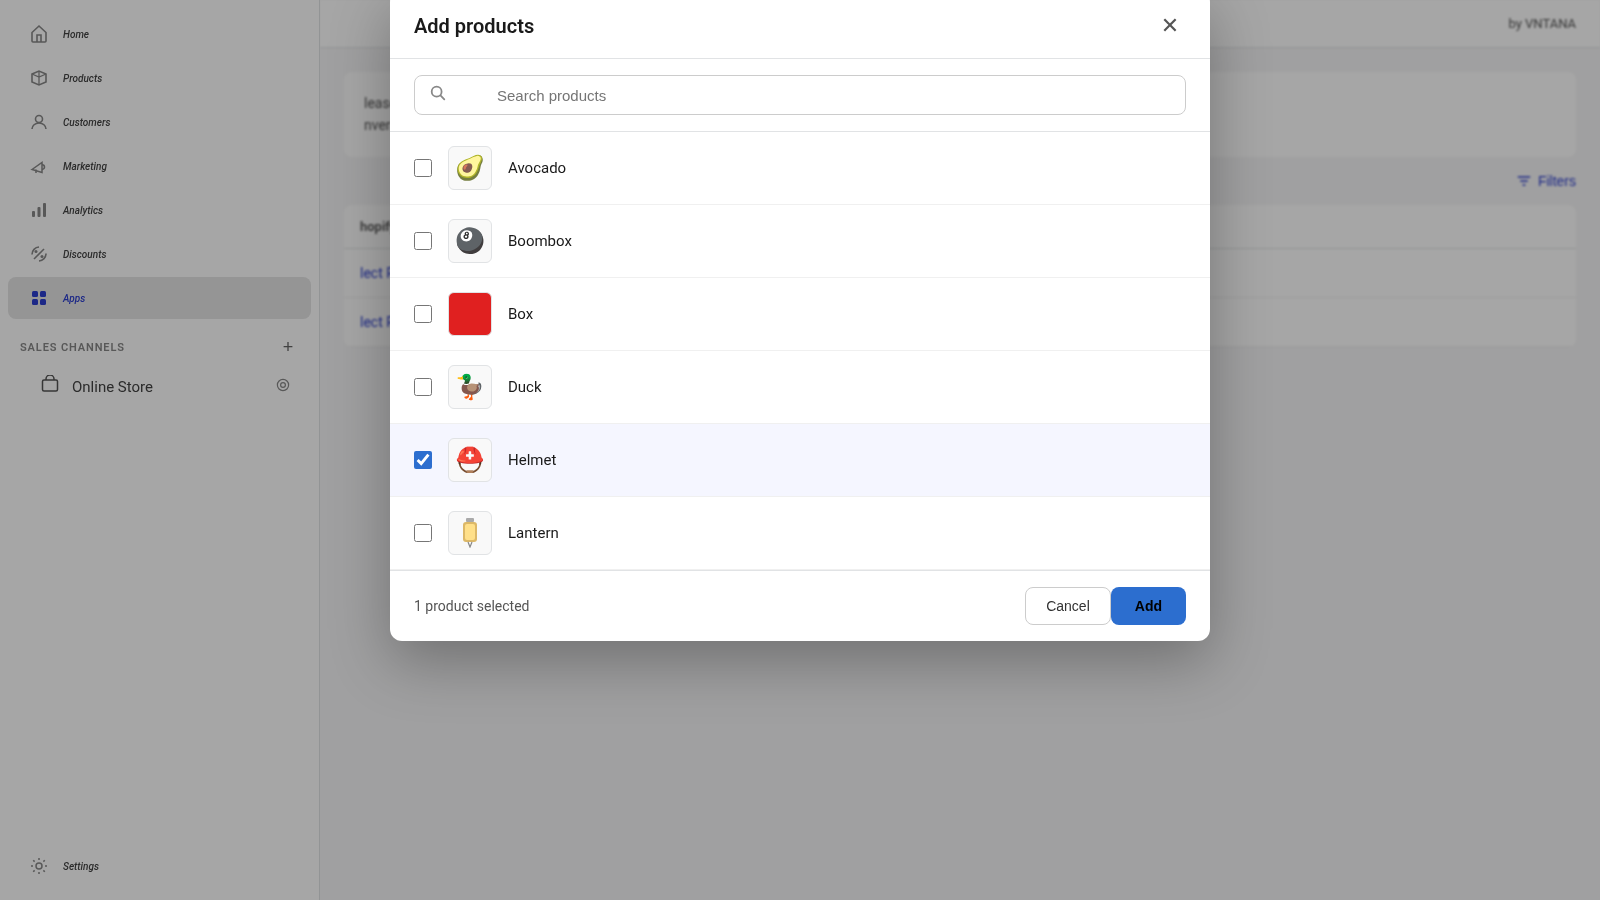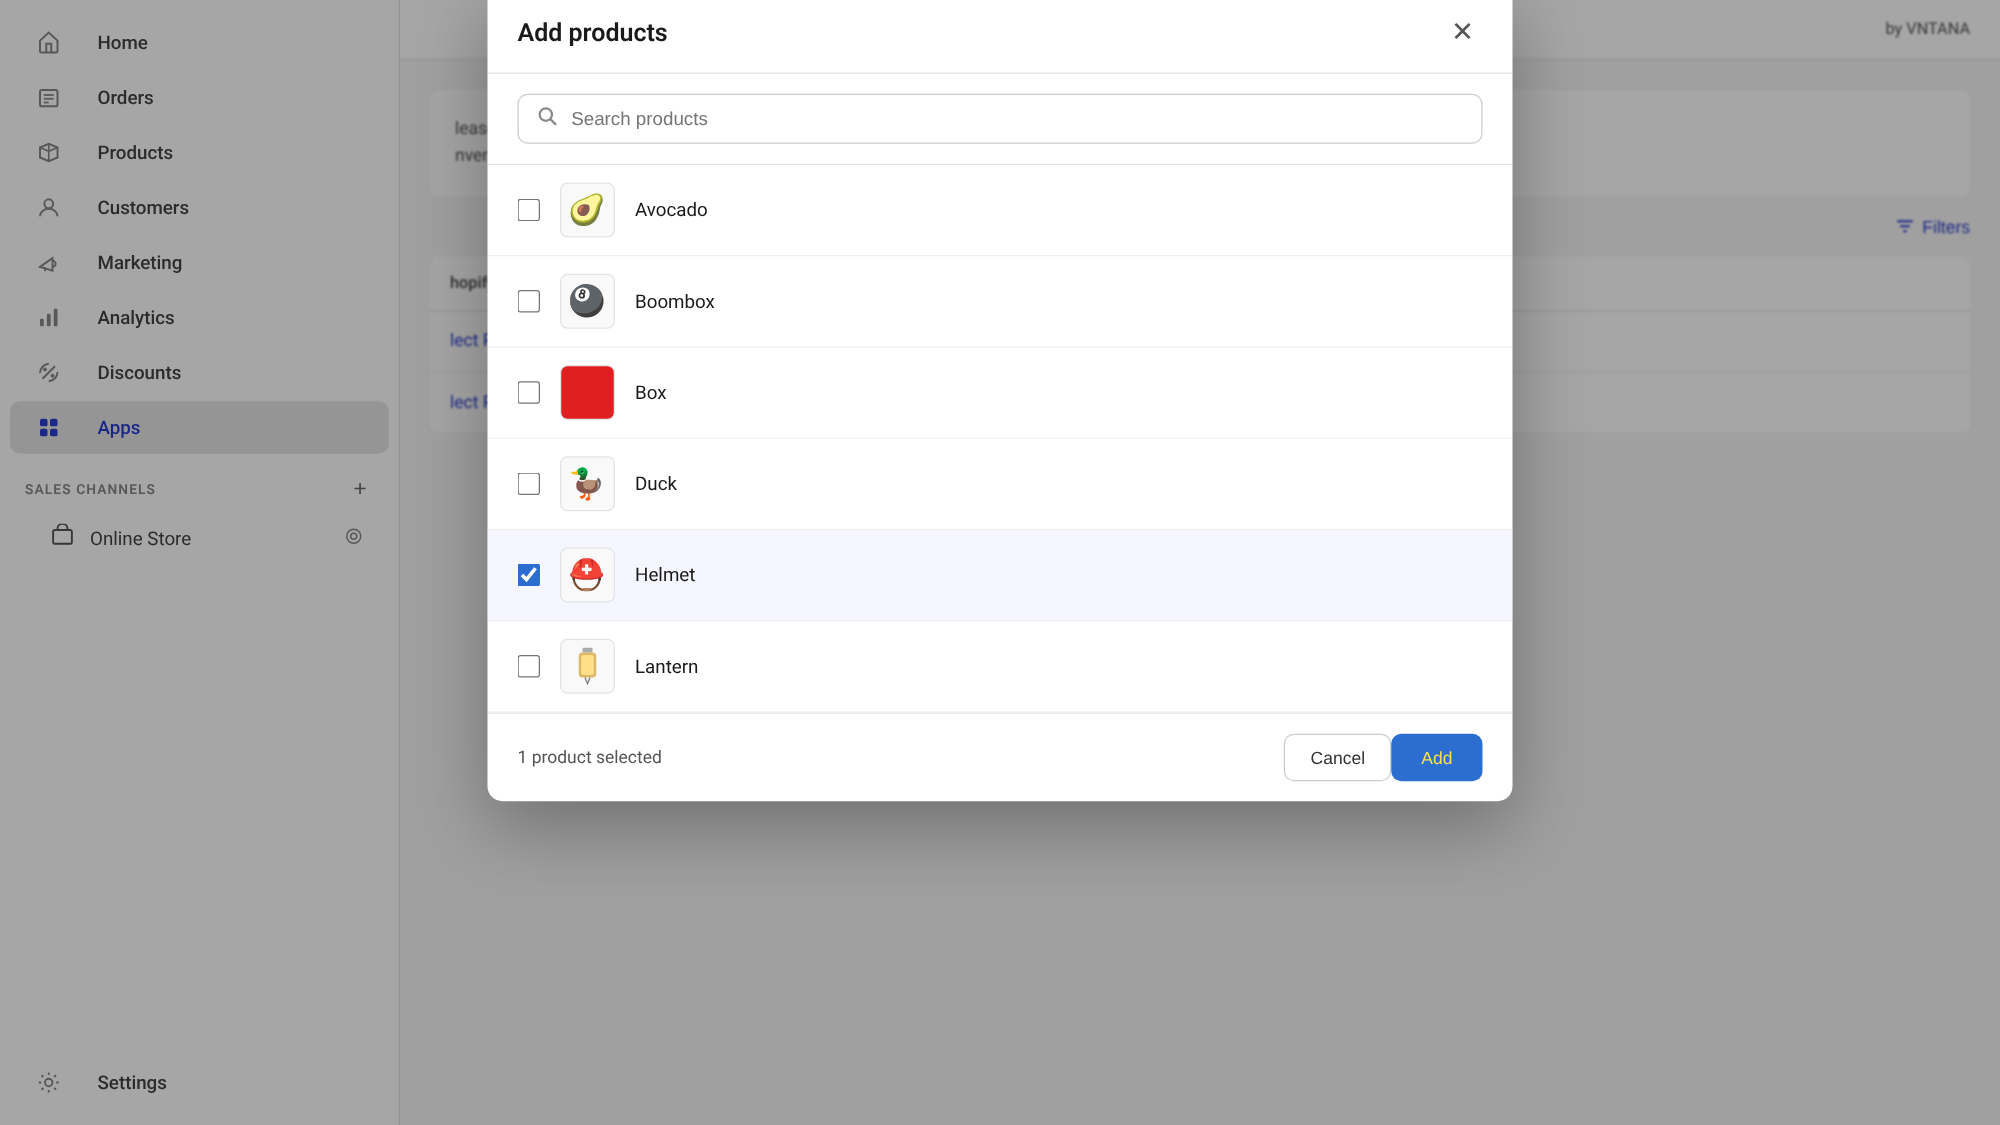--- a/index.html
+++ b/index.html
@@ -12,29 +12,30 @@
       background: #fff;
       border-right: 1px solid #e1e3e5;
       display: flex;
       flex-direction: column;
       padding: 12px 0;
       z-index: 1;
     }
     .sidebar-item {
       display: flex;
       align-items: center;
-      gap: 28px;
+      gap: 13px;
       padding: 10px 20px;
       cursor: pointer;
       color: #444;
-      font-size: 15px;
+      font-size: 10px;
       font-weight: 500;
       border-radius: 8px;
       margin: 1px 8px;
       transition: background 0.15s;
+      font-style: italic;
     }
     .sidebar-item.active { background: #e5e5e5; color: #2c3ecf; }
     .sidebar-item .icon {
       width: 22px;
       height: 22px;
       display: flex;
       align-items: center;
       justify-content: center;
       flex-shrink: 0;
       opacity: 0.7;
@@ -236,20 +237,21 @@
       flex-shrink: 0;
     }
 
     .search-input {
       border: none;
       outline: none;
       font-size: 15px;
       color: #333;
       width: 100%;
       background: transparent;
+      margin-left: 40px;
     }
 
     .modal-list {
       flex: 1;
       overflow-y: auto;
     }
 
     .product-row {
       display: flex;
       align-items: center;
@@ -314,24 +316,24 @@
       font-size: 14px;
       font-weight: 500;
       cursor: pointer;
       color: #333;
     }
 
     .btn-add {
       padding: 10px 24px;
       border: none;
       background: #2c6ecf;
-      color: #fde047;
+      color: #000000;
       border-radius: 8px;
       font-size: 14px;
-      font-weight: 400;
+      font-weight: 700;
       cursor: pointer;
     }
 
     
     .bg-blur {
       filter: blur(1px);
       pointer-events: none;
     }
   </style>
 </head>
@@ -339,31 +341,20 @@
 
 <div class="sidebar">
   <div class="sidebar-item">
     <span class="icon">
       <svg width="20" height="20" viewBox="0 0 20 20" fill="none">
           <path d="M3 8.5L10 2l7 6.5V17a1 1 0 01-1 1H4a1 1 0 01-1-1V8.5z" stroke="#555" stroke-width="1.6" fill="none"></path>
           <path d="M8 18v-7h4v7" stroke="#555" stroke-width="1.6"></path>
         </svg>
     </span>
     <span>Home</span>
-  </div>
-  <div class="sidebar-item">
-    <span class="icon">
-      <svg width="20" height="20" viewBox="0 0 20 20" fill="none">
-          <rect x="3" y="4" width="14" height="13" rx="1.5" stroke="#555" stroke-width="1.6"></rect>
-          <line x1="6" y1="8" x2="14" y2="8" stroke="#555" stroke-width="1.4"></line>
-          <line x1="6" y1="11" x2="14" y2="11" stroke="#555" stroke-width="1.4"></line>
-          <line x1="6" y1="14" x2="10" y2="14" stroke="#555" stroke-width="1.4"></line>
-        </svg>
-    </span>
-    <span>Orders</span>
   </div>
   <div class="sidebar-item">
     <span class="icon">
       <svg width="20" height="20" viewBox="0 0 20 20" fill="none">
           <path d="M3 6l7-3 7 3v8l-7 3-7-3V6z" stroke="#555" stroke-width="1.6" fill="none"></path>
           <path d="M10 3v14M3 6l7 3 7-3" stroke="#555" stroke-width="1.3"></path>
         </svg>
     </span>
     <span>Products</span>
   </div>

